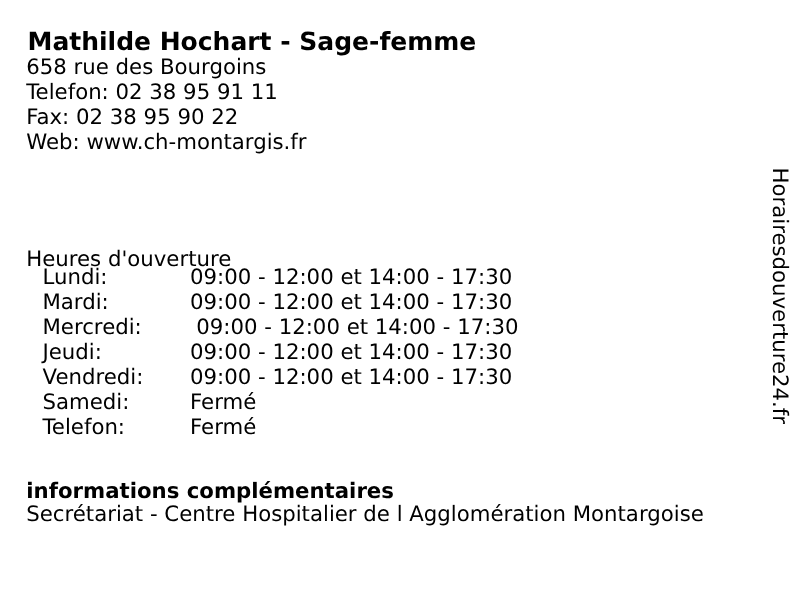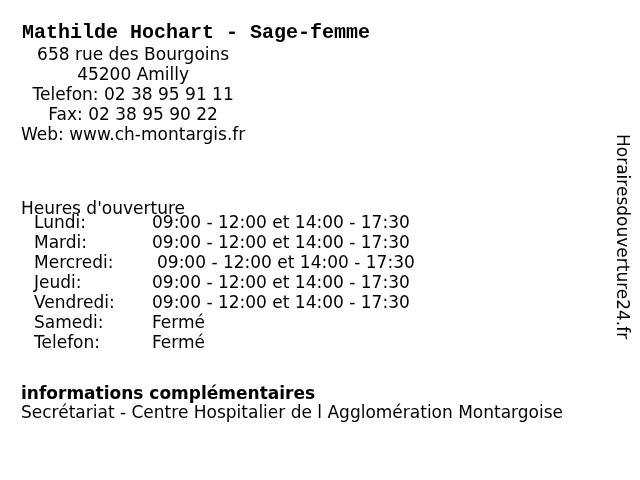--- a/index.html
+++ b/index.html
@@ -10,29 +10,27 @@
     font-family: "DejaVu Sans", "Liberation Sans", sans-serif;
     position: relative;
     overflow: hidden;
   }
   .page-title {
     position: absolute;
     left: 22px; top: 8px;
     font-size: 20px;
     font-weight: bold;
     white-space: nowrap;
-    font-family: Liberation Mono, monospace;
   }
   .contact-block {
     position: absolute;
     left: 21px; top: 44px;
     font-size: 17px;
     line-height: 20px;
     white-space: nowrap;
-    text-align: center;
   }
   .hours-heading {
     position: absolute;
     left: 21px; top: 184px;
     font-size: 17px;
     font-weight: normal;
     white-space: nowrap;
   }
   .hours-block {
     position: absolute;
@@ -66,21 +64,20 @@
     white-space: nowrap;
   }
 </style>
 </head>
 <body>
 
 <h1 class="page-title">Mathilde Hochart - Sage-femme</h1>
 
 <div class="contact-block">
   <div>658 rue des Bourgoins</div>
-  <div>45200 Amilly</div>
   <div>Telefon: 02 38 95 91 11</div>
   <div>Fax: 02 38 95 90 22</div>
   <div>Web: www.ch-montargis.fr</div>
 </div>
 
 <h2 class="hours-heading">Heures d'ouverture</h2>
 
 <div class="hours-block">
   <div class="hours-row">
     <span class="day">Lundi:</span>

